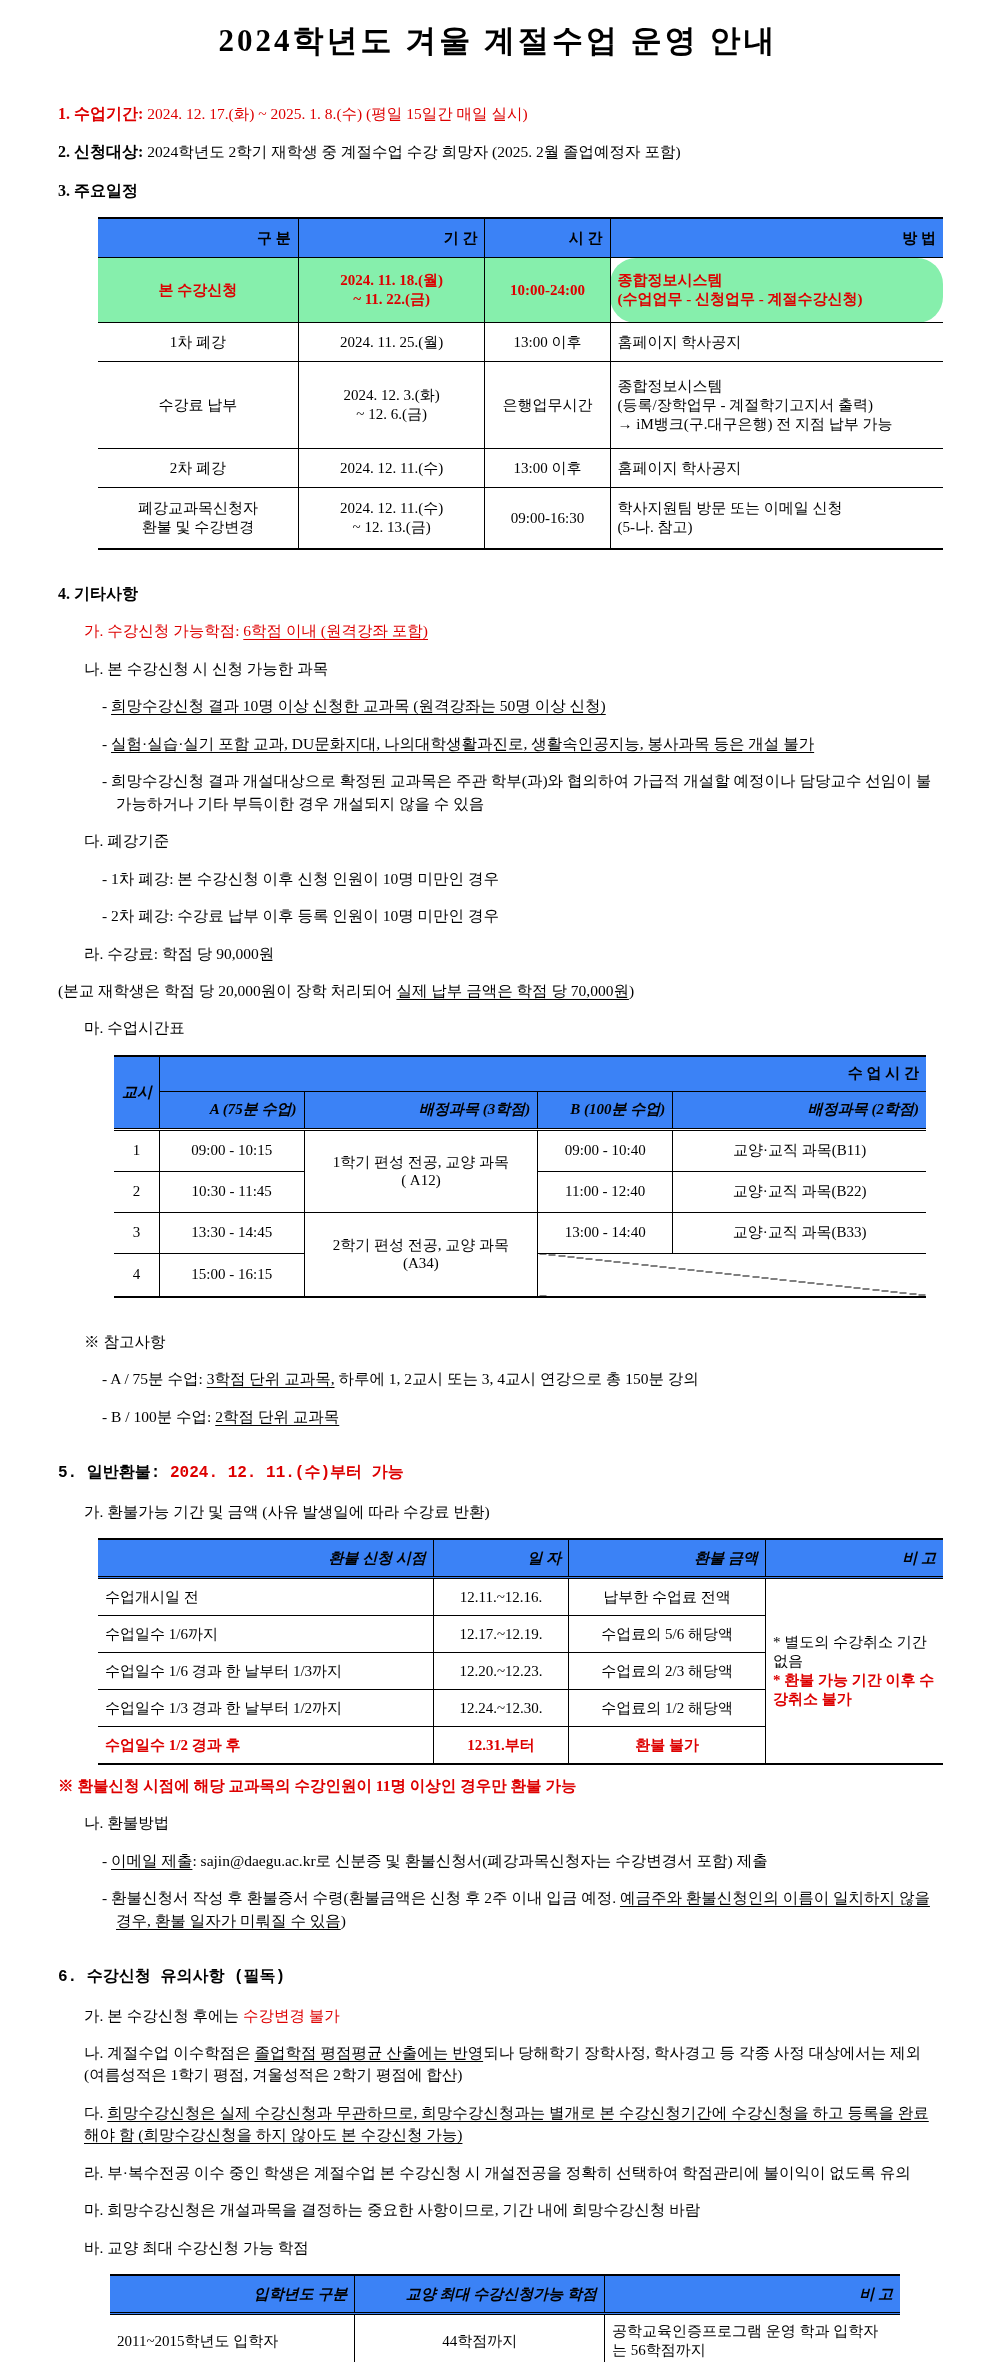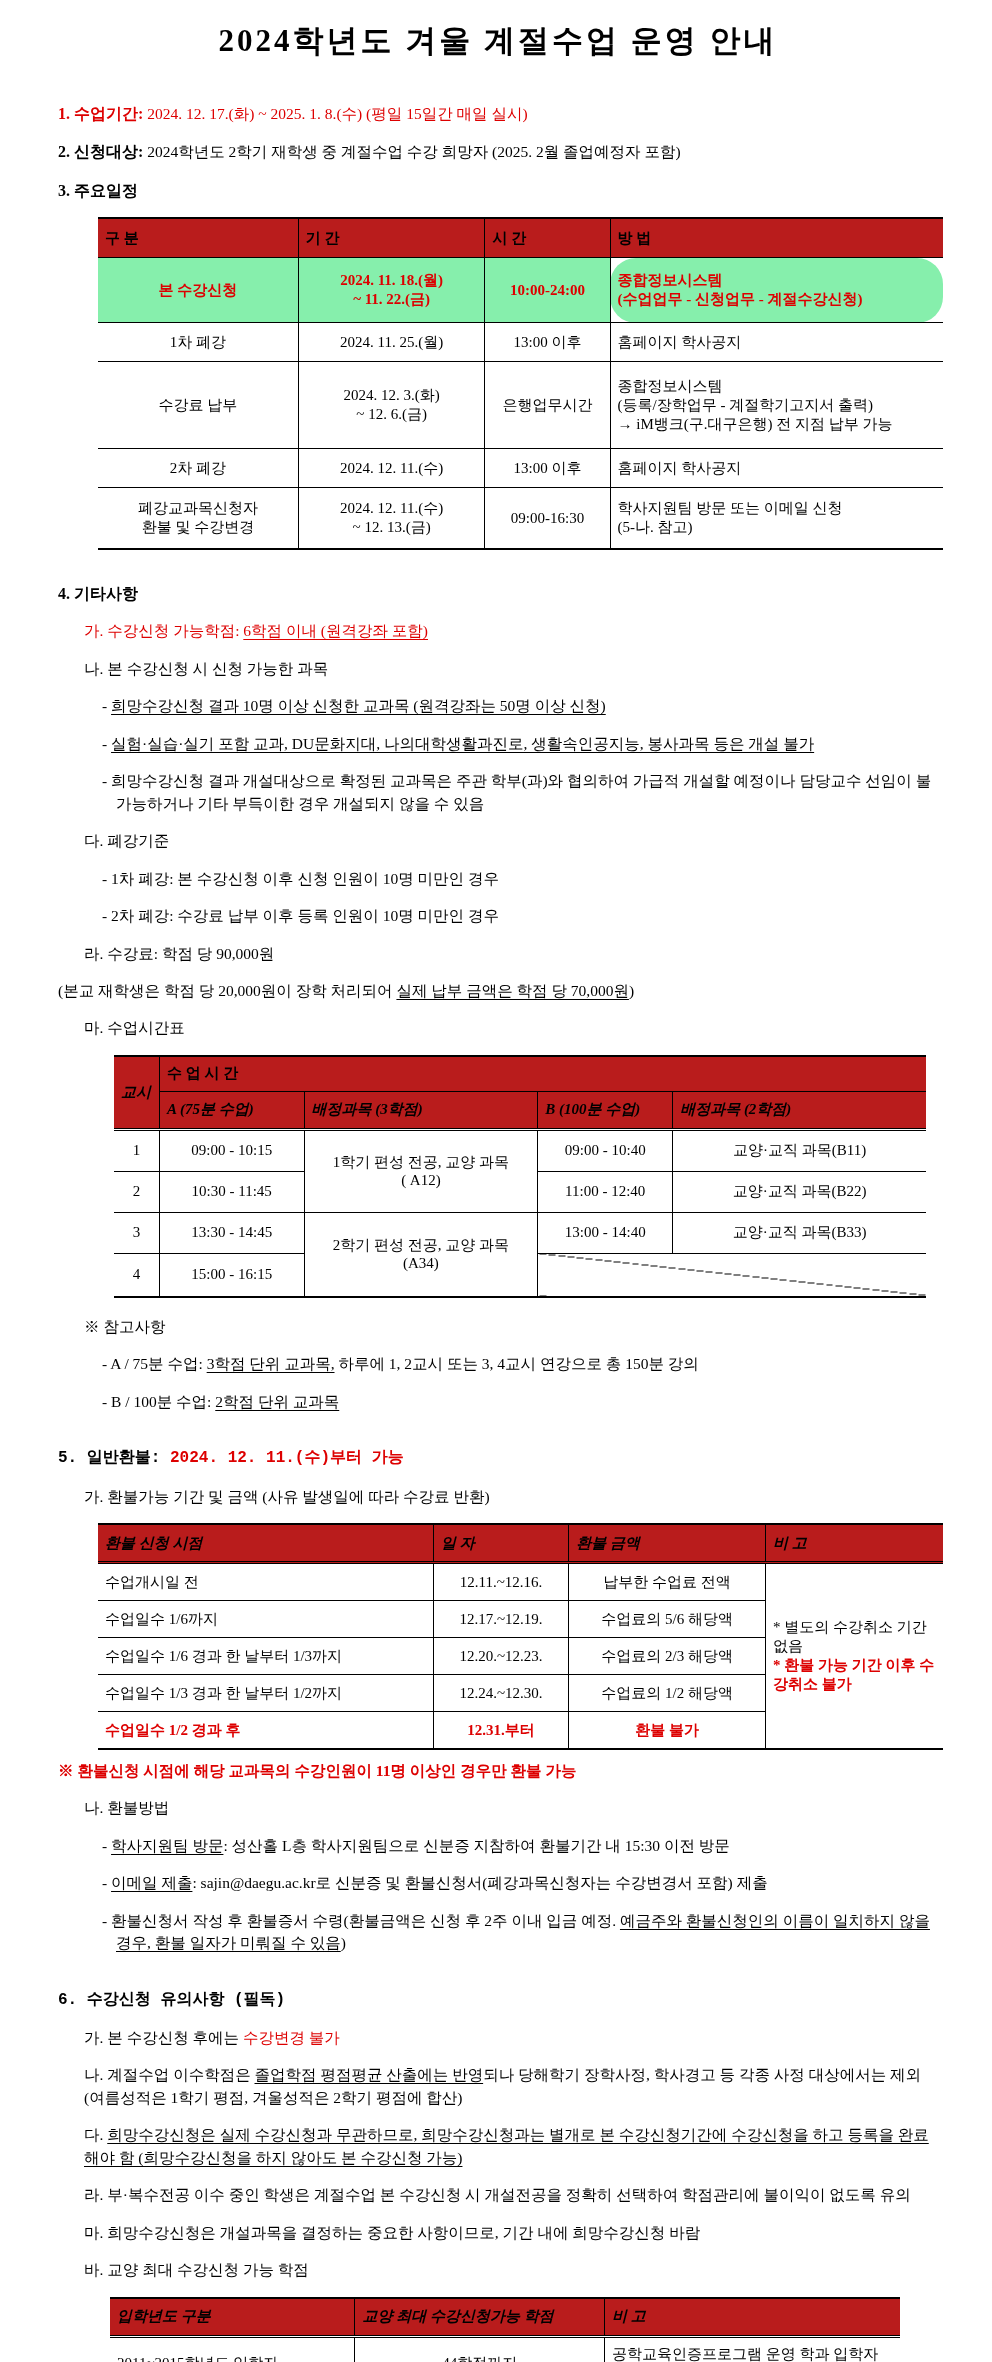--- a/index.html
+++ b/index.html
@@ -16,21 +16,21 @@
   .ind1 { margin-left:26px; }
   .ind2 { margin-left:44px; padding-left:14px; text-indent:-14px; }
   .note-ind { }
   .gap-lg { margin-top:34px;font-family:Liberation Mono, monospace; }
   .gap-md { margin-top:32px; }
 
   table.tbl { border-collapse:collapse; border-top:2.5px solid #000; border-bottom:2.5px solid #000; border-left:none; border-right:none; font-size:15px; }
   .tbl th, .tbl td { border:1px solid #000; padding:3px 7px; vertical-align:middle; }
   .tbl tr > *:first-child { border-left:none; }
   .tbl tr > *:last-child { border-right:none; }
-  .tbl th { background:#b91c1c; font-weight:bold; text-align:left; }
+  .tbl th { background:#3b82f6; font-weight:bold; text-align:right; }
   .dbl { border-bottom:3px double #000 !important;font-style:italic; }
   .ctr { text-align:center; }
   .lft { text-align:left;border-radius:26px; }
   .preline { white-space:pre-line; }
   .yellow { background:#86efac; }
   .yellow td { color:#dd0000; font-weight:bold; }
 
   .t1 { width:845px; margin-left:40px; margin-bottom:26px; }
   .t2 { width:812px; margin-left:56px; margin-top:10px; margin-bottom:16px; }
   .t3 { width:845px; margin-left:40px; margin-top:8px; margin-bottom:10px; }
@@ -171,21 +171,21 @@
       <td class="ctr">교양·교직 과목(B33)</td>
     </tr>
     <tr>
       <td class="ctr" style="height:36px">4</td>
       <td class="ctr">15:00 - 16:15</td>
       <td colspan="2" class="diag"></td>
     </tr>
   </tbody>
     </table>
 
-  <div class="line ind1" style="margin-top:18px">※ 참고사항</div>
+  <div class="line ind1" style="margin-top:33px">※ 참고사항</div>
   <div class="line ind2">
     <span>- A / 75분 수업: </span><span class="u">3학점 단위 교과목,</span><span> 하루에 1, 2교시 또는 3, 4교시 연강으로 총 150분 강의</span>
   </div>
   <div class="line ind2">
     <span>- B / 100분 수업: </span><span class="u">2학점 단위 교과목</span>
   </div>
 
   <div class="line gap-lg">
     <span class="hnum">5. 일반환불: </span><span class="red b" style="font-size:16px">2024. 12. 11.(수)부터 가능</span>
   </div>
@@ -234,23 +234,20 @@
       <td class="ctr red b">12.31.부터</td>
       <td class="ctr red b">환불 불가</td>
     </tr>
   </tbody>
     </table>
 
   <div class="line red b note-ind">※ 환불신청 시점에 해당 교과목의 수강인원이 11명 이상인 경우만 환불 가능</div>
 
   <div class="line ind1">나. 환불방법</div>
   <div class="line ind2">
-    <span>- </span><span class="u">학사지원팀 방문</span><span>: 성산홀 L층 학사지원팀으로 신분증 지참하여 환불기간 내 15:30 이전 방문</span>
-  </div>
-  <div class="line ind2">
     <span>- </span><span class="u">이메일 제출</span><span>: sajin@daegu.ac.kr로 신분증 및 환불신청서(폐강과목신청자는 수강변경서 포함) 제출</span>
   </div>
   <div class="line ind2">
     <span>- 환불신청서 작성 후 환불증서 수령(환불금액은 신청 후 2주 이내 입금 예정. </span><span class="u">예금주와 환불신청인의 이름이 일치하지 않을 경우, 환불 일자가 미뤄질 수 있음</span><span>)</span>
   </div>
 
   <div class="line hnum gap-lg">6. 수강신청 유의사항 (필독)</div>
   <div class="line ind1">
     <span>가. 본 수강신청 후에는 </span><span class="red">수강변경 불가</span>
   </div>

